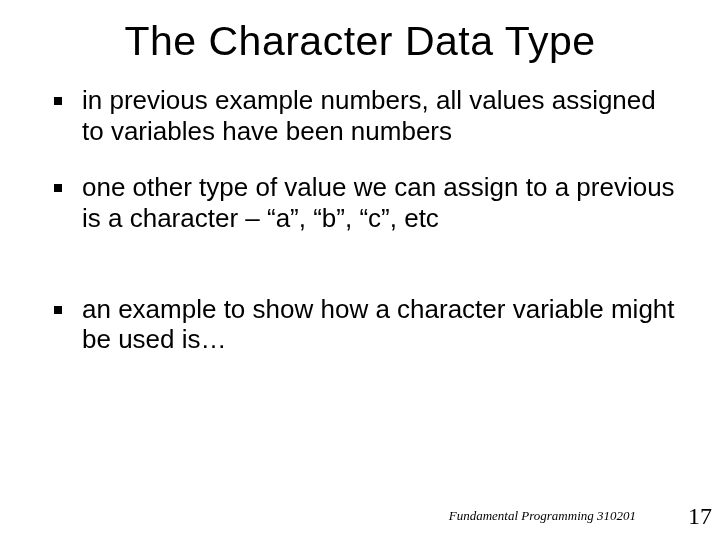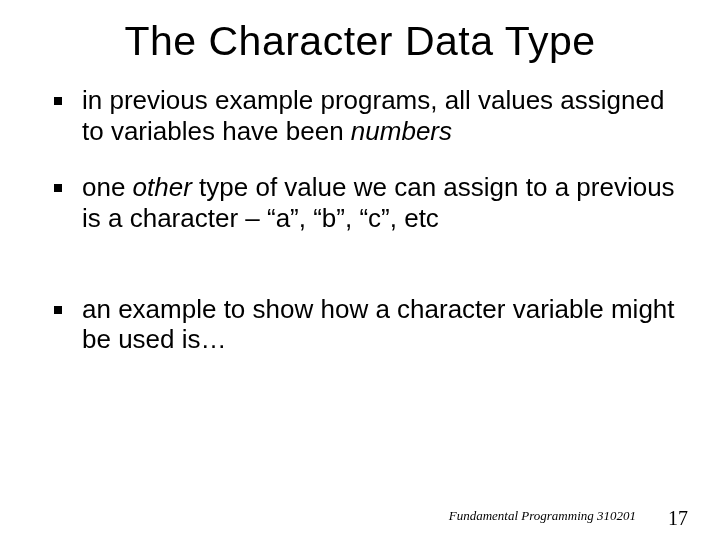--- a/index.html
+++ b/index.html
@@ -46,47 +46,46 @@
     top: 12px;
     width: 8px;
     height: 8px;
     background: #000;
     border-radius: 0;
   }
   .gap {
     height: 34px;
   }
   .italic {
-    font-style: italic;
   }
   .footer-left {
     position: absolute;
     bottom: 16px;
     right: 84px;
     font-size: 13px;
     font-family: "Comic Sans MS", cursive;
     font-style: italic;
   }
   .footer-right {
     position: absolute;
     bottom: 10px;
-    right: 32px;
-    font-size: 20px;
+    right: 8px;
+    font-size: 24px;
     font-family: Georgia, "Times New Roman", serif;
   }
 </style>
 </head>
 <body>
 
 <div class="slide">
   <h1 class="title">The Character Data Type</h1>
 
   <ul class="bullets">
     <li>
-      <span>in previous example programs, all values assigned to variables have been </span><span class="italic">numbers</span><span></span>
+      <span>in previous example numbers, all values assigned to variables have been </span><span class="italic">numbers</span><span></span>
     </li>
     <li>
       <span>one </span><span class="italic">other</span><span> type of value we can assign to a previous is a character – “a”, “b”, “c”, etc</span>
     </li>
     <div class="gap"></div>
     <li>
       <span>an example to show how a character variable might be used is…</span><span class="italic"></span><span></span>
     </li>
   </ul>
 

